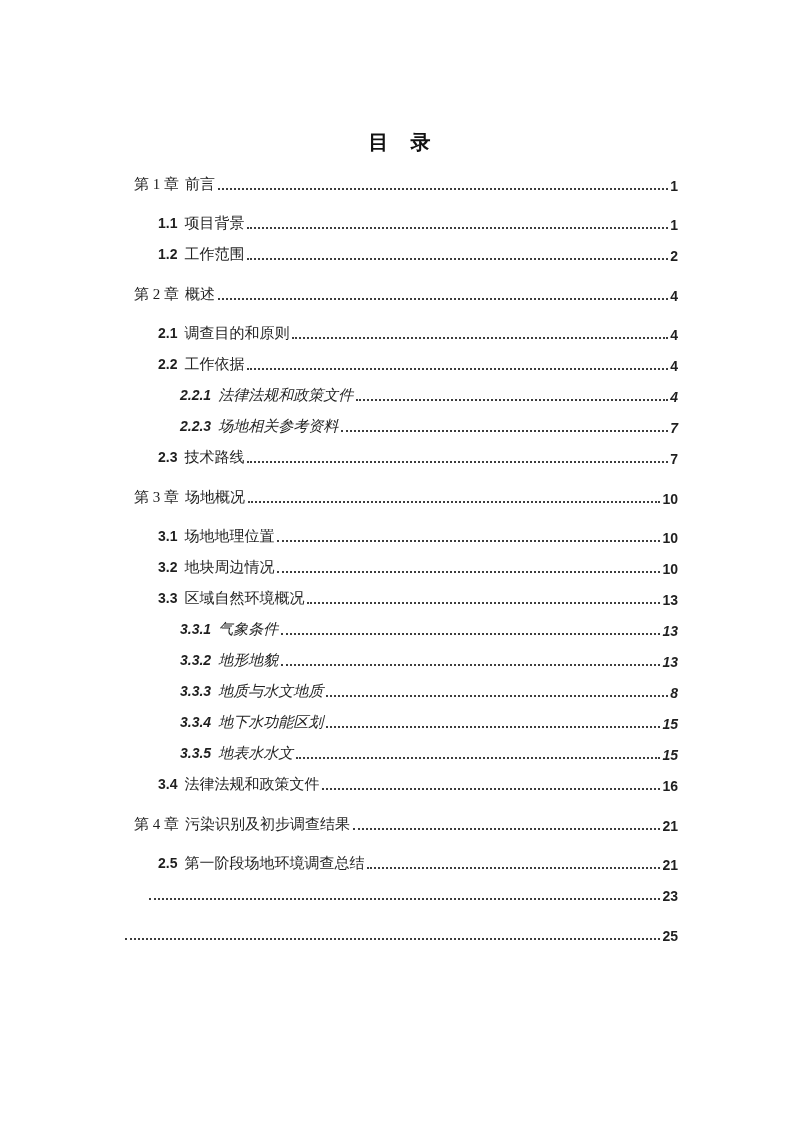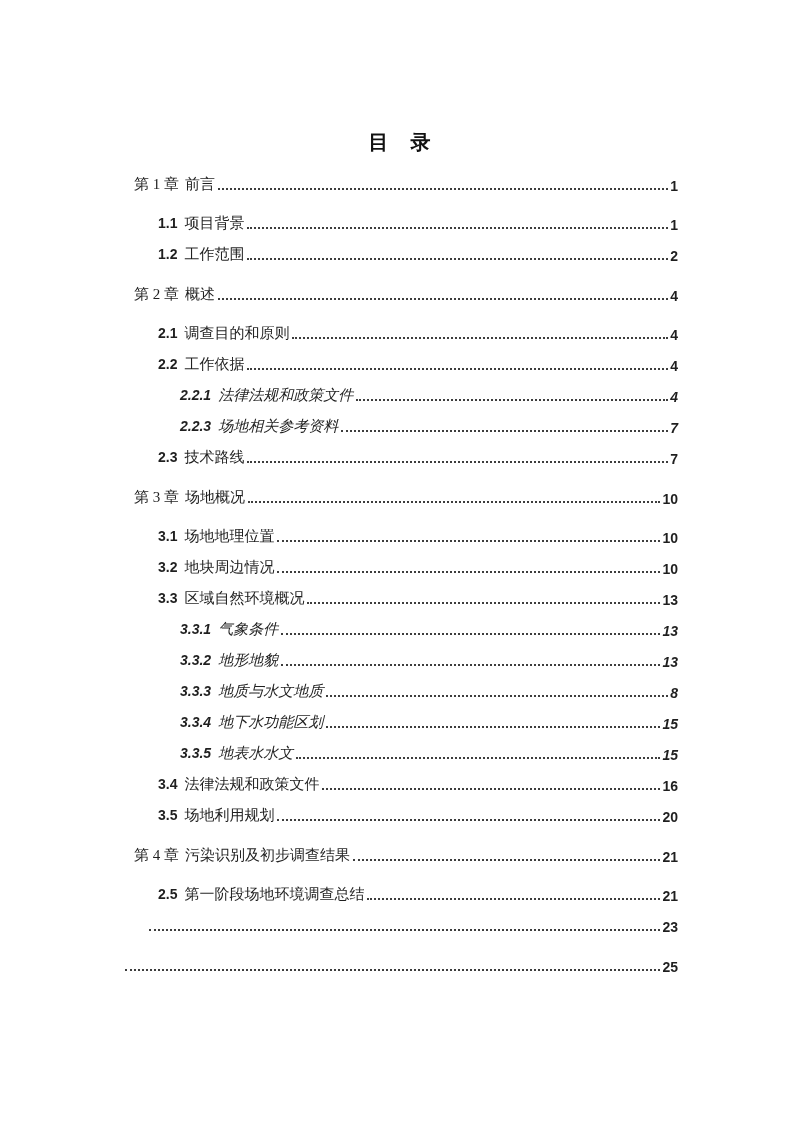--- a/index.html
+++ b/index.html
@@ -167,25 +167,20 @@
       <div class="toc-row lvl3">
         <span class="entry-label"><span class="entry-num">3.3.5</span><span>地表水水文</span></span>
         <span class="leader"></span>
         <span class="page-num">15</span>
       </div>
       <div class="toc-row lvl2">
         <span class="entry-label"><span class="entry-num">3.4</span><span>法律法规和政策文件</span></span>
         <span class="leader"></span>
         <span class="page-num">16</span>
       </div>
-      <div class="toc-row lvl2">
-        <span class="entry-label"><span class="entry-num">3.5</span><span>场地利用规划</span></span>
-        <span class="leader"></span>
-        <span class="page-num">20</span>
-      </div>
       <div class="toc-row lvl1">
         <span class="entry-label"><span class="entry-num">第 4 章</span><span>污染识别及初步调查结果</span></span>
         <span class="leader"></span>
         <span class="page-num">21</span>
       </div>
       <div class="toc-row lvl2">
         <span class="entry-label"><span class="entry-num">2.5</span><span>第一阶段场地环境调查总结</span></span>
         <span class="leader"></span>
         <span class="page-num">21</span>
       </div>

